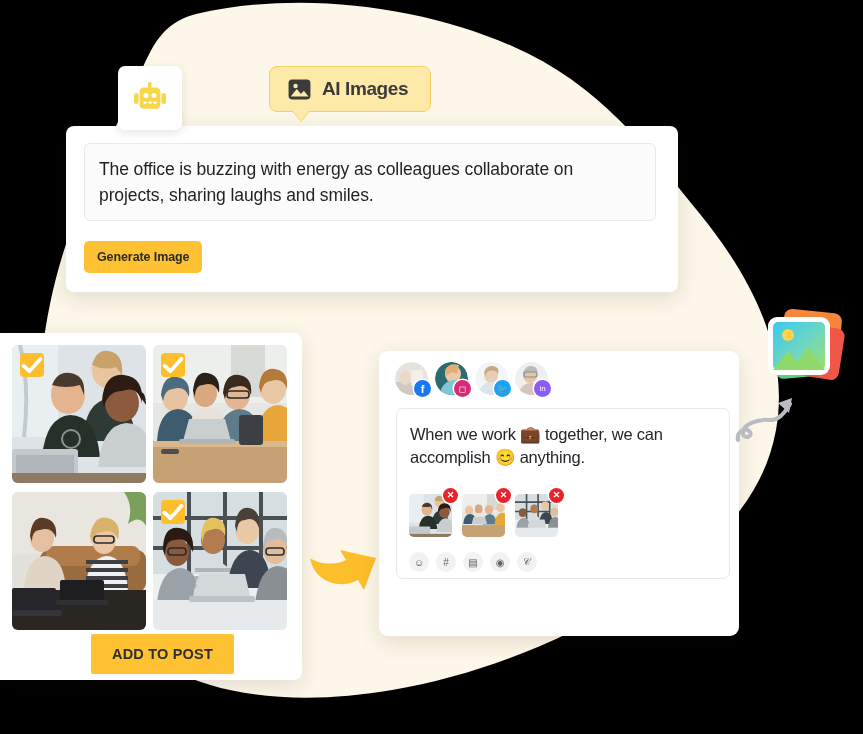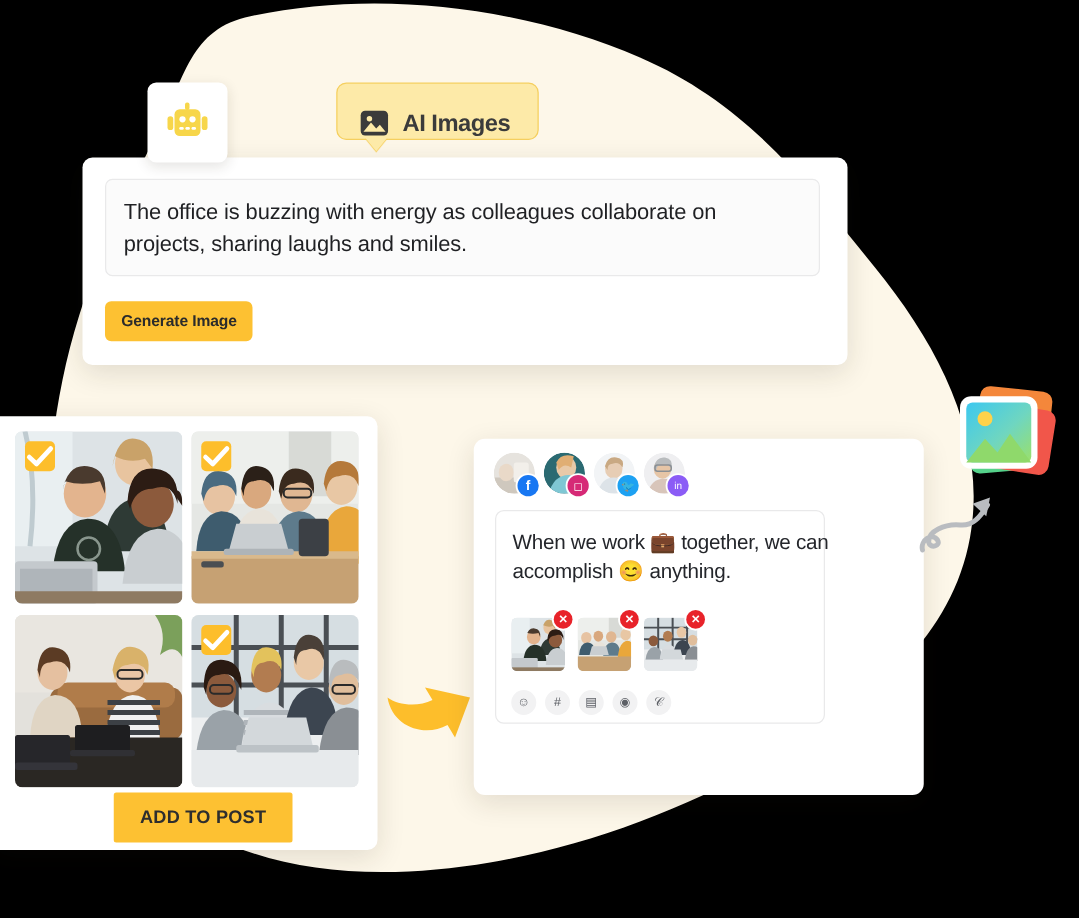--- a/index.html
+++ b/index.html
@@ -94,21 +94,21 @@
   .ai-badge {
     position: absolute;
     left: 269px;
     top: 66px;
     width: 162px;
     height: 46px;
     background: #fdeaa8;
     border: 1.6px solid #f5cf5e;
     border-radius: 8px;
     display: flex;
-    align-items: flex-end;
+    align-items: center;
     gap: 10px;
     padding-left: 17px;
     box-sizing: border-box;
   }
   .ai-badge-label {
     font-size: 19px;
     font-weight: bold;
     color: #3b3b3b;
     letter-spacing: -0.4px;
   }
@@ -221,21 +221,21 @@
     border-radius: 50%;
     display: flex;
     align-items: center;
     justify-content: center;
     box-shadow: 0 0 0 1.5px #ffffff;
   }
   .post-box {
     position: absolute;
     left: 17px;
     top: 57px;
-    width: 264px;
+    width: 334px;
     height: 171px;
     border: 1px solid #e9e9ea;
     border-radius: 7px;
     box-sizing: border-box;
     padding-left: 48px;
   }
   .post-text {
     position: absolute;
     left: 13px;
     top: 14px;

